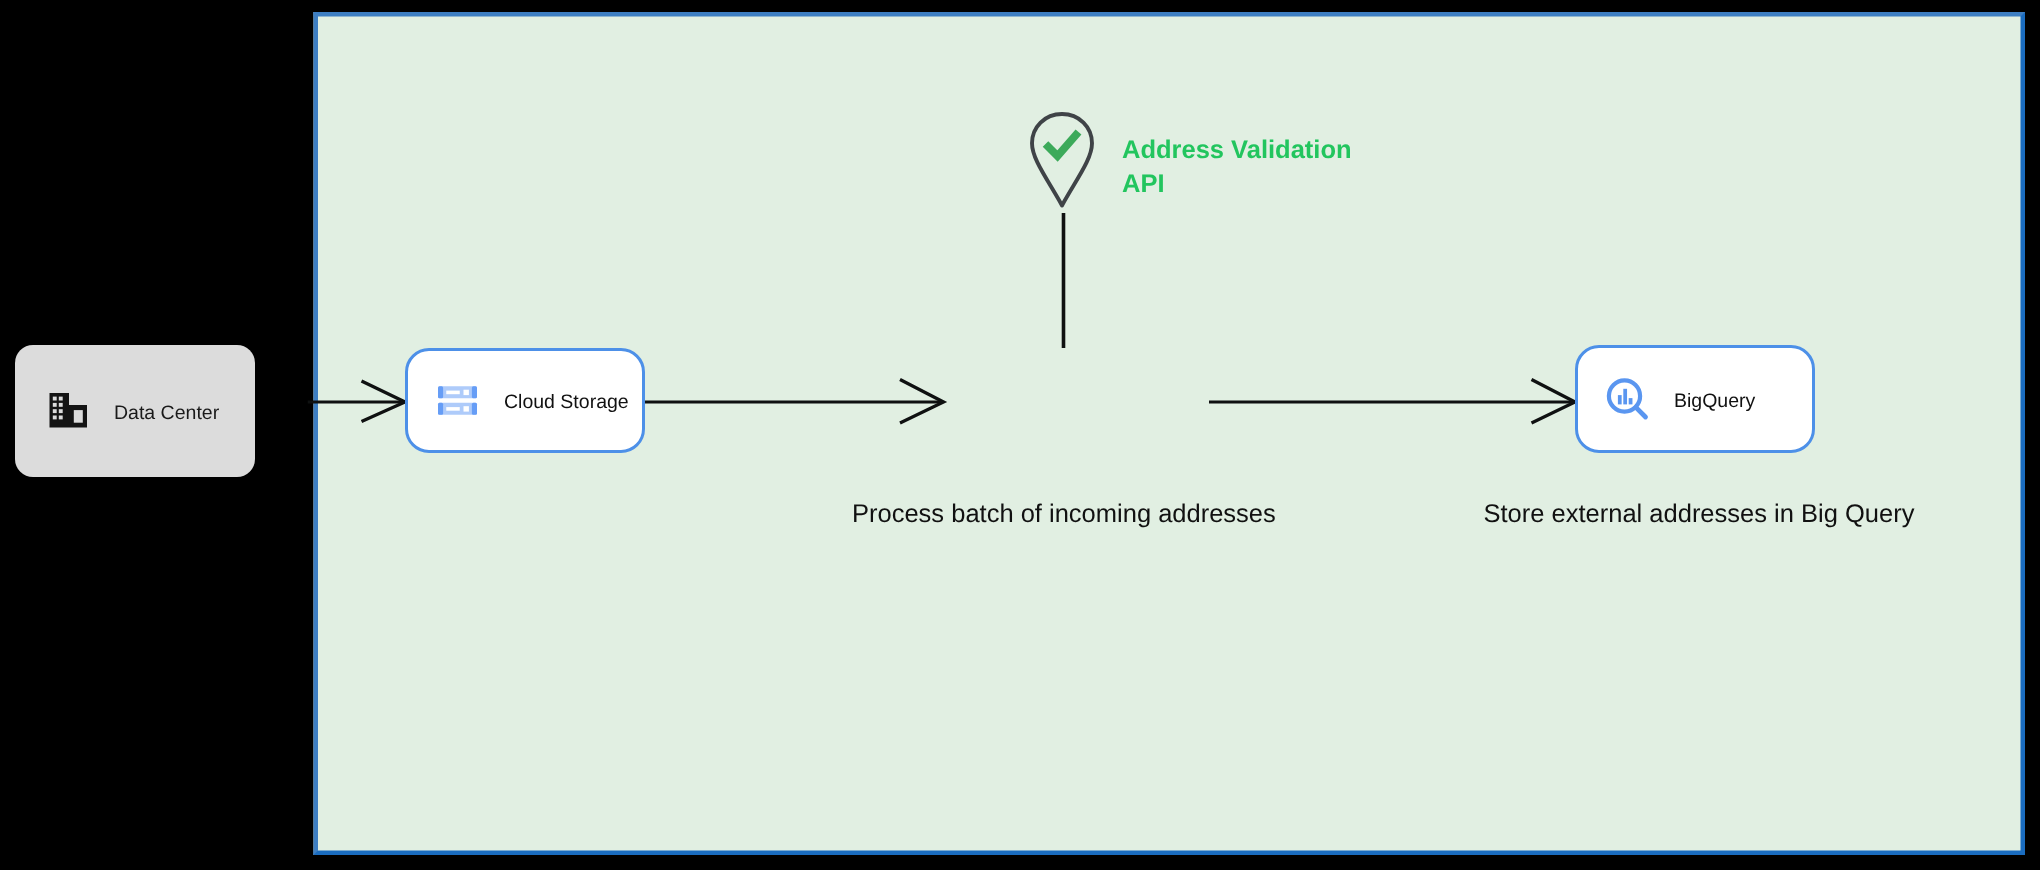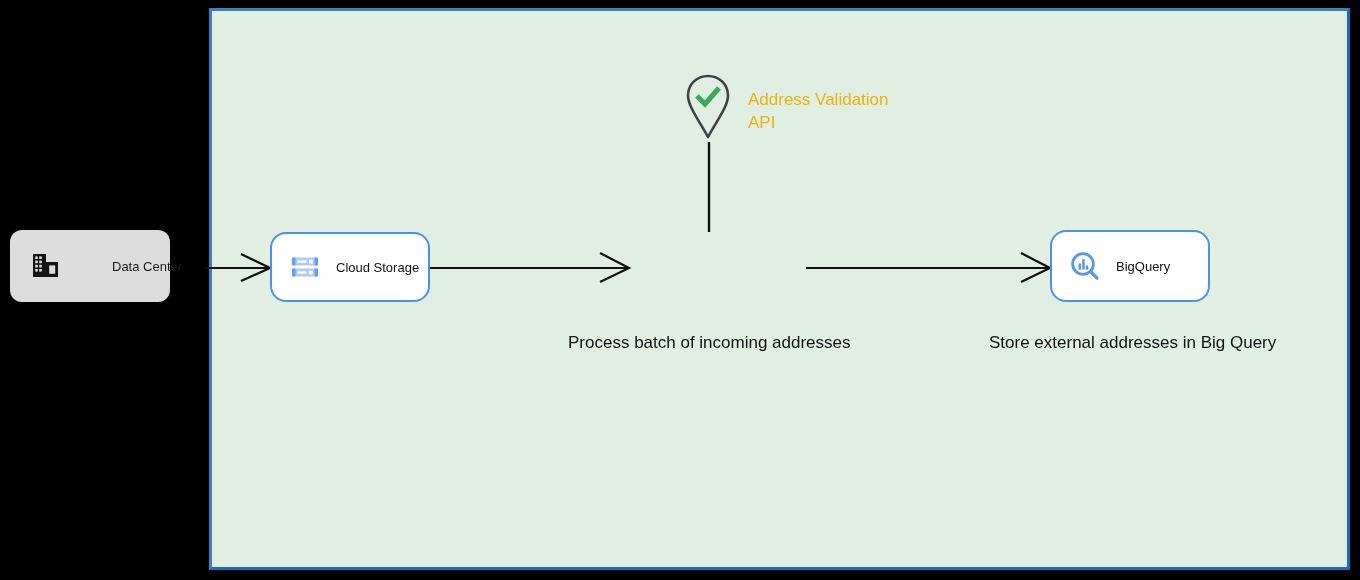--- a/index.html
+++ b/index.html
@@ -54,26 +54,25 @@
     font-size: 13px;
     color: #111111;
     white-space: nowrap;
   }
 
   
   .node-datacenter {
     left: 10px;
     top: 230px;
     width: 160px;
-    height: 72px;
+    height: 88px;
     background: #dcdcdc;
     border: none;
     border-radius: 12px;
     padding-left: 22px;
-    gap: 36px;
   }
   .node-datacenter .node-label {
     margin-left: 16px;
     font-size: 13px;
     color: #1a1a1a;
   }
 
   .node-cloudstorage {
     left: 270px;
     top: 232px;
@@ -110,22 +109,23 @@
     top: 74px;
     width: 48px;
     height: 66px;
   }
   .api-label {
     position: absolute;
     left: 748px;
     top: 88px;
     font-size: 17px;
     line-height: 23px;
-    color: #eab308;
+    color: #22c55e;
     white-space: pre-line;
+    font-weight: bold;
   }
 
   
   .caption {
     position: absolute;
     font-size: 17px;
     line-height: 24px;
     color: #111111;
     white-space: pre-line;
   }

